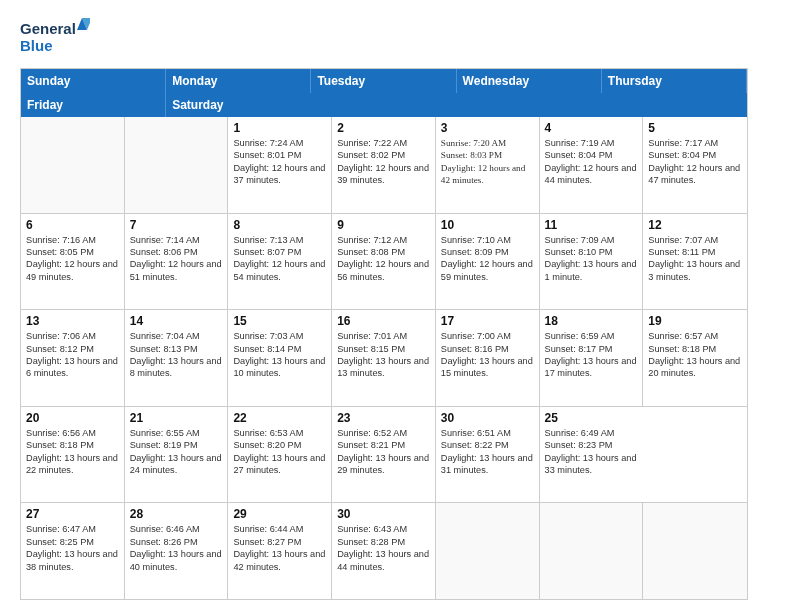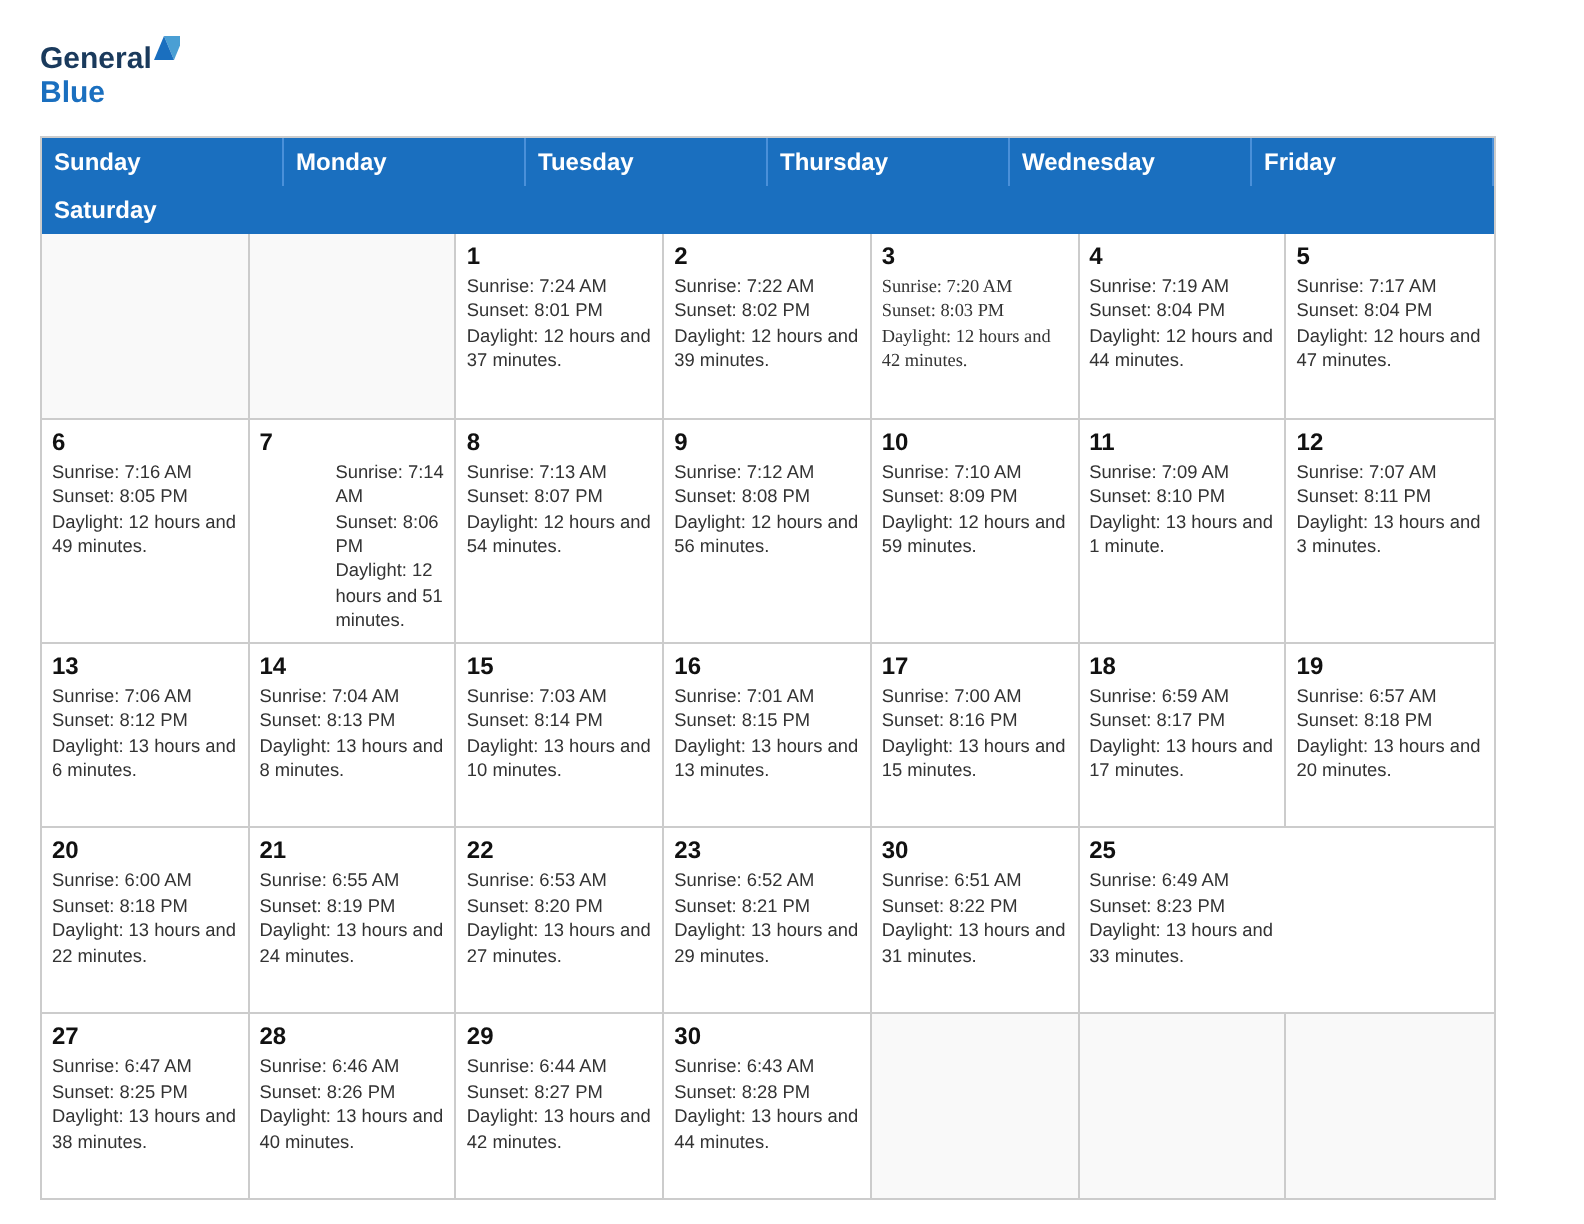--- a/index.html
+++ b/index.html
@@ -41,21 +41,21 @@
       color: #333;
     }
     .calendar {
       flex: 1;
       display: flex;
       flex-direction: column;
       border: 1px solid #ccc;
     }
     .cal-header {
       display: grid;
-      grid-template-columns: repeat(6, 1fr);
+      grid-template-columns: repeat(5, 1fr);
       background: #1a6fbf;
     }
     .cal-header-cell {
       color: #fff;
       font-size: 12px;
       font-weight: bold;
       padding: 5px 6px;
       text-align: left;
       border-right: 1px solid #4a90d9;
     }
@@ -111,22 +111,22 @@
       <div class="main-title"></div>
       <div class="subtitle"></div>
     </div>
   </div>
 
   <div class="calendar">
     <div class="cal-header" id="cal-header">
         <div class="cal-header-cell">Sunday</div>
         <div class="cal-header-cell">Monday</div>
         <div class="cal-header-cell">Tuesday</div>
+        <div class="cal-header-cell">Wednesday</div>
         <div class="cal-header-cell">Thursday</div>
-        <div class="cal-header-cell">Wednesday</div>
         <div class="cal-header-cell">Friday</div>
         <div class="cal-header-cell">Saturday</div>
       </div>
     <div class="cal-body" id="cal-body">
         <div class="cal-row">
           <div class="cal-cell empty"></div>
           <div class="cal-cell empty"></div>
           <div class="cal-cell">
             <div class="day-num">1</div>
             <div class="cell-text" style="white-space: pre-line;">Sunrise: 7:24 AM
@@ -160,21 +160,21 @@
         </div>
         <div class="cal-row">
           <div class="cal-cell">
             <div class="day-num">6</div>
             <div class="cell-text" style="white-space: pre-line;">Sunrise: 7:16 AM
 Sunset: 8:05 PM
 Daylight: 12 hours and 49 minutes.</div>
           </div>
           <div class="cal-cell">
             <div class="day-num">7</div>
-            <div class="cell-text" style="white-space: pre-line; margin-left: 38px;">Sunrise: 7:14 AM
+            <div class="cell-text" style="white-space: pre-line;">Sunrise: 7:14 AM
 Sunset: 8:06 PM
 Daylight: 12 hours and 51 minutes.</div>
           </div>
           <div class="cal-cell">
             <div class="day-num">8</div>
             <div class="cell-text" style="white-space: pre-line;">Sunrise: 7:13 AM
 Sunset: 8:07 PM
 Daylight: 12 hours and 54 minutes.</div>
           </div>
           <div class="cal-cell">
@@ -242,21 +242,21 @@
           <div class="cal-cell">
             <div class="day-num">19</div>
             <div class="cell-text" style="white-space: pre-line;">Sunrise: 6:57 AM
 Sunset: 8:18 PM
 Daylight: 13 hours and 20 minutes.</div>
           </div>
         </div>
         <div class="cal-row">
           <div class="cal-cell">
             <div class="day-num">20</div>
-            <div class="cell-text" style="white-space: pre-line;">Sunrise: 6:00 AM
+            <div class="cell-text" style="white-space: pre-line;">Sunrise: 6:56 AM
 Sunset: 8:18 PM
 Daylight: 13 hours and 22 minutes.</div>
           </div>
           <div class="cal-cell">
             <div class="day-num">21</div>
             <div class="cell-text" style="white-space: pre-line;">Sunrise: 6:55 AM
 Sunset: 8:19 PM
 Daylight: 13 hours and 24 minutes.</div>
           </div>
           <div class="cal-cell">

